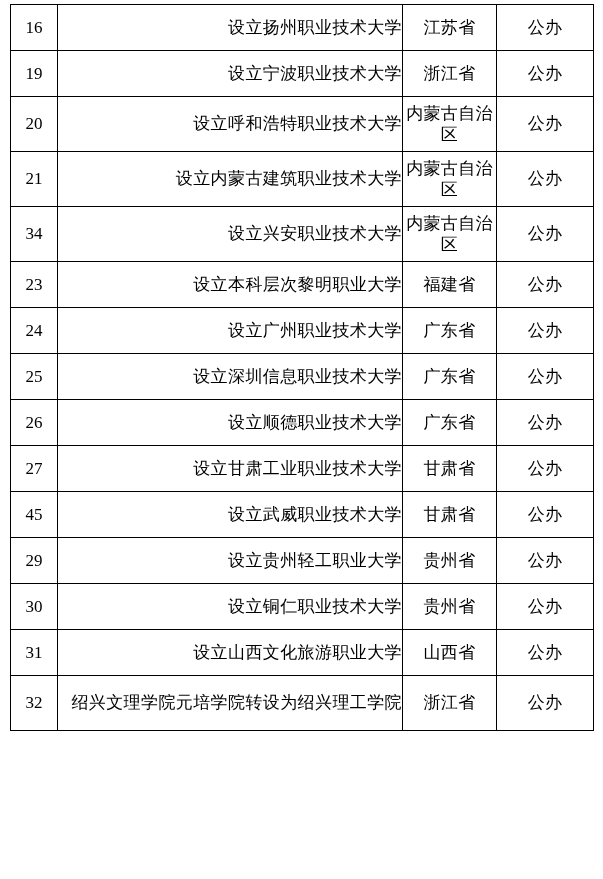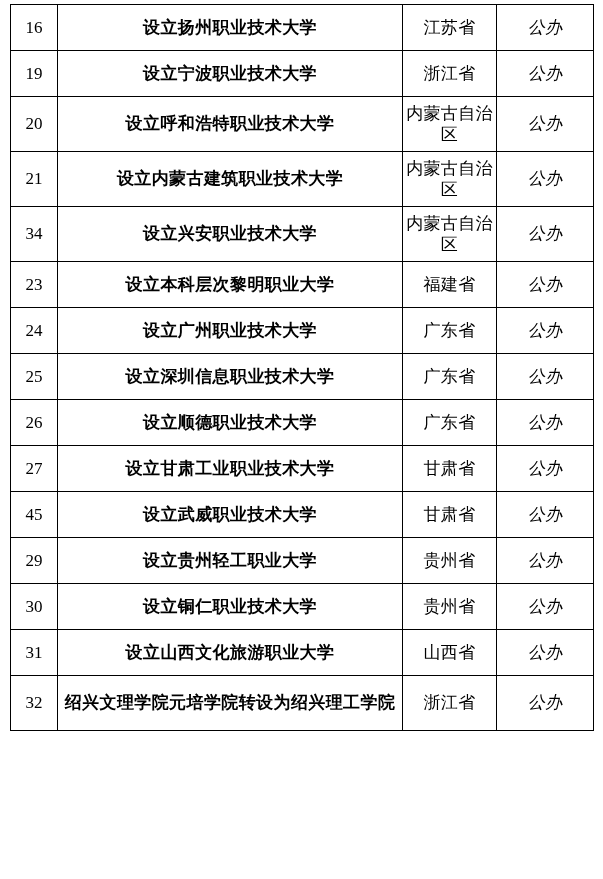--- a/index.html
+++ b/index.html
@@ -35,35 +35,33 @@
     font-size: 17px;
     line-height: 1.25;
     padding: 0;
     vertical-align: middle;
   }
   td.num {
     text-align: center;
     font-size: 17px;
   }
   td.item {
-    text-align: center;
+    text-align: right;
     padding: 4px 6px 4px 10px;
     letter-spacing: 0.4px;
-    font-weight: bold;
   }
   td.prov {
     text-align: center;
     padding: 3px 4px;
     letter-spacing: 0.3px;
     margin-top: 38px;
   }
   td.type {
     text-align: center;
     letter-spacing: 0.3px;
-    font-style: italic;
   }
   tr.r-normal td { height: 45px; }
   tr.r-tall td { height: 54px; }
 </style>
 </head>
 <body>
 
 <div class="page">
   <table class="doc-table">
     <colgroup>

